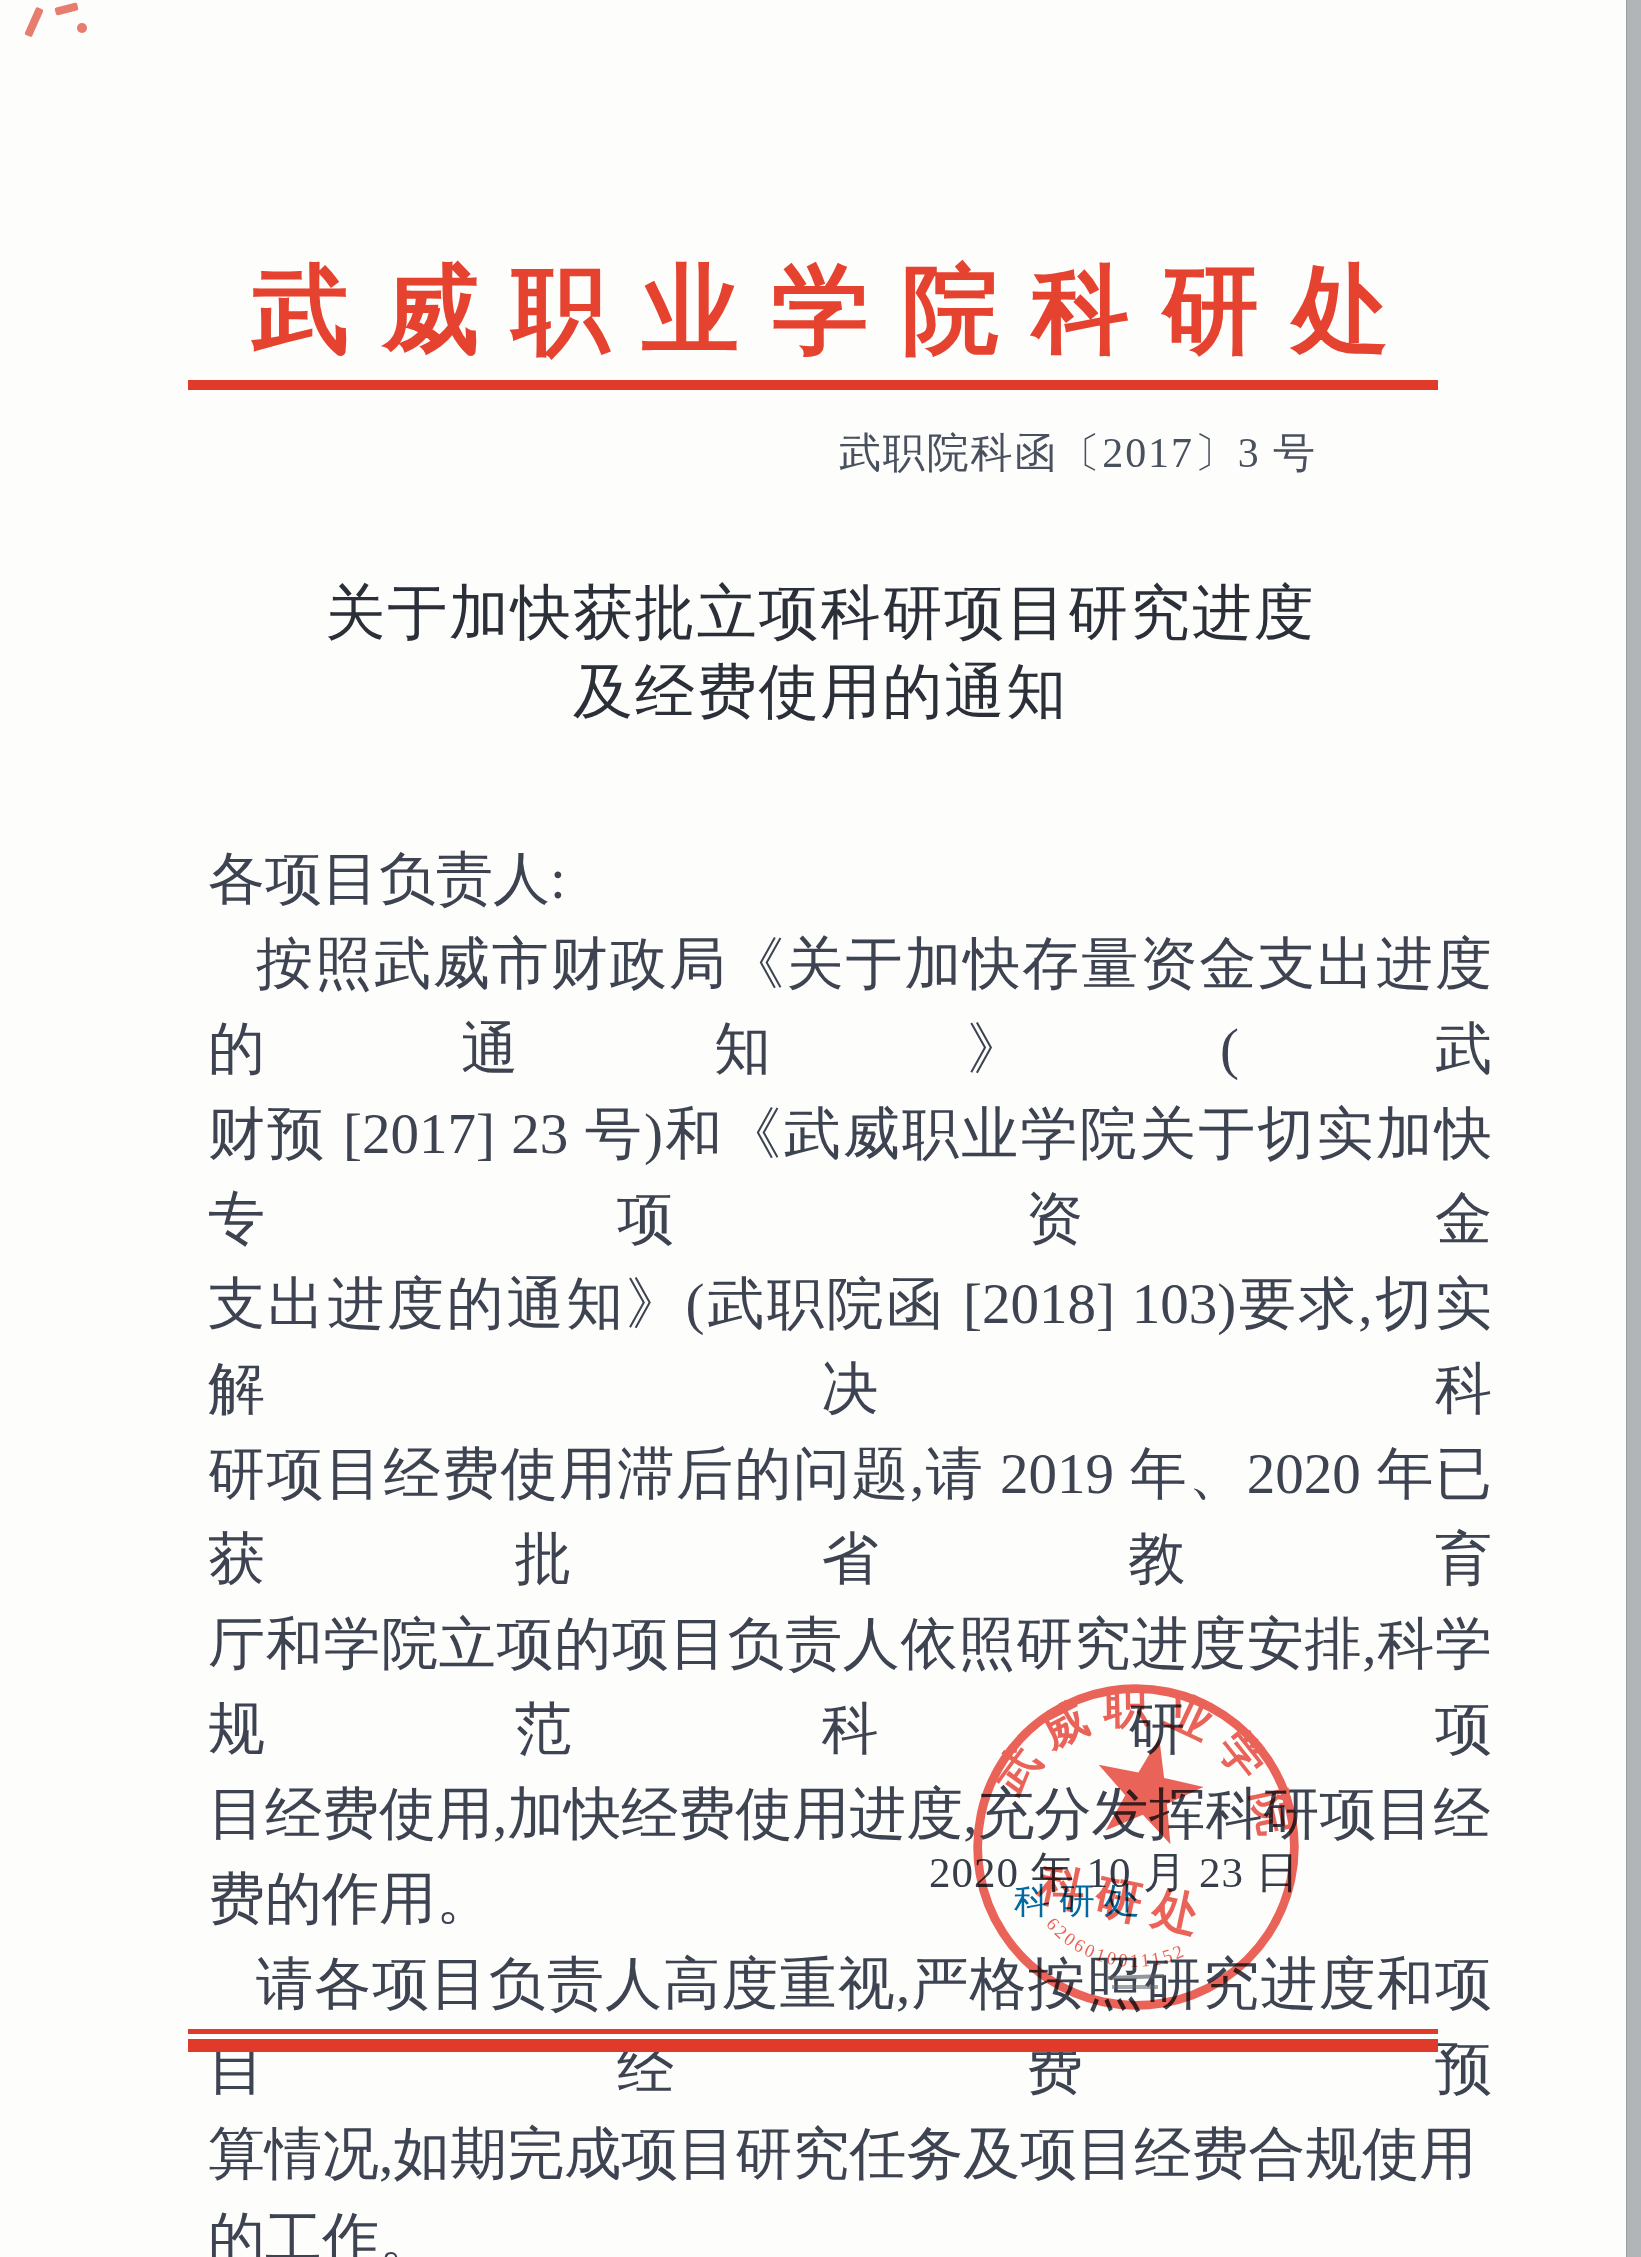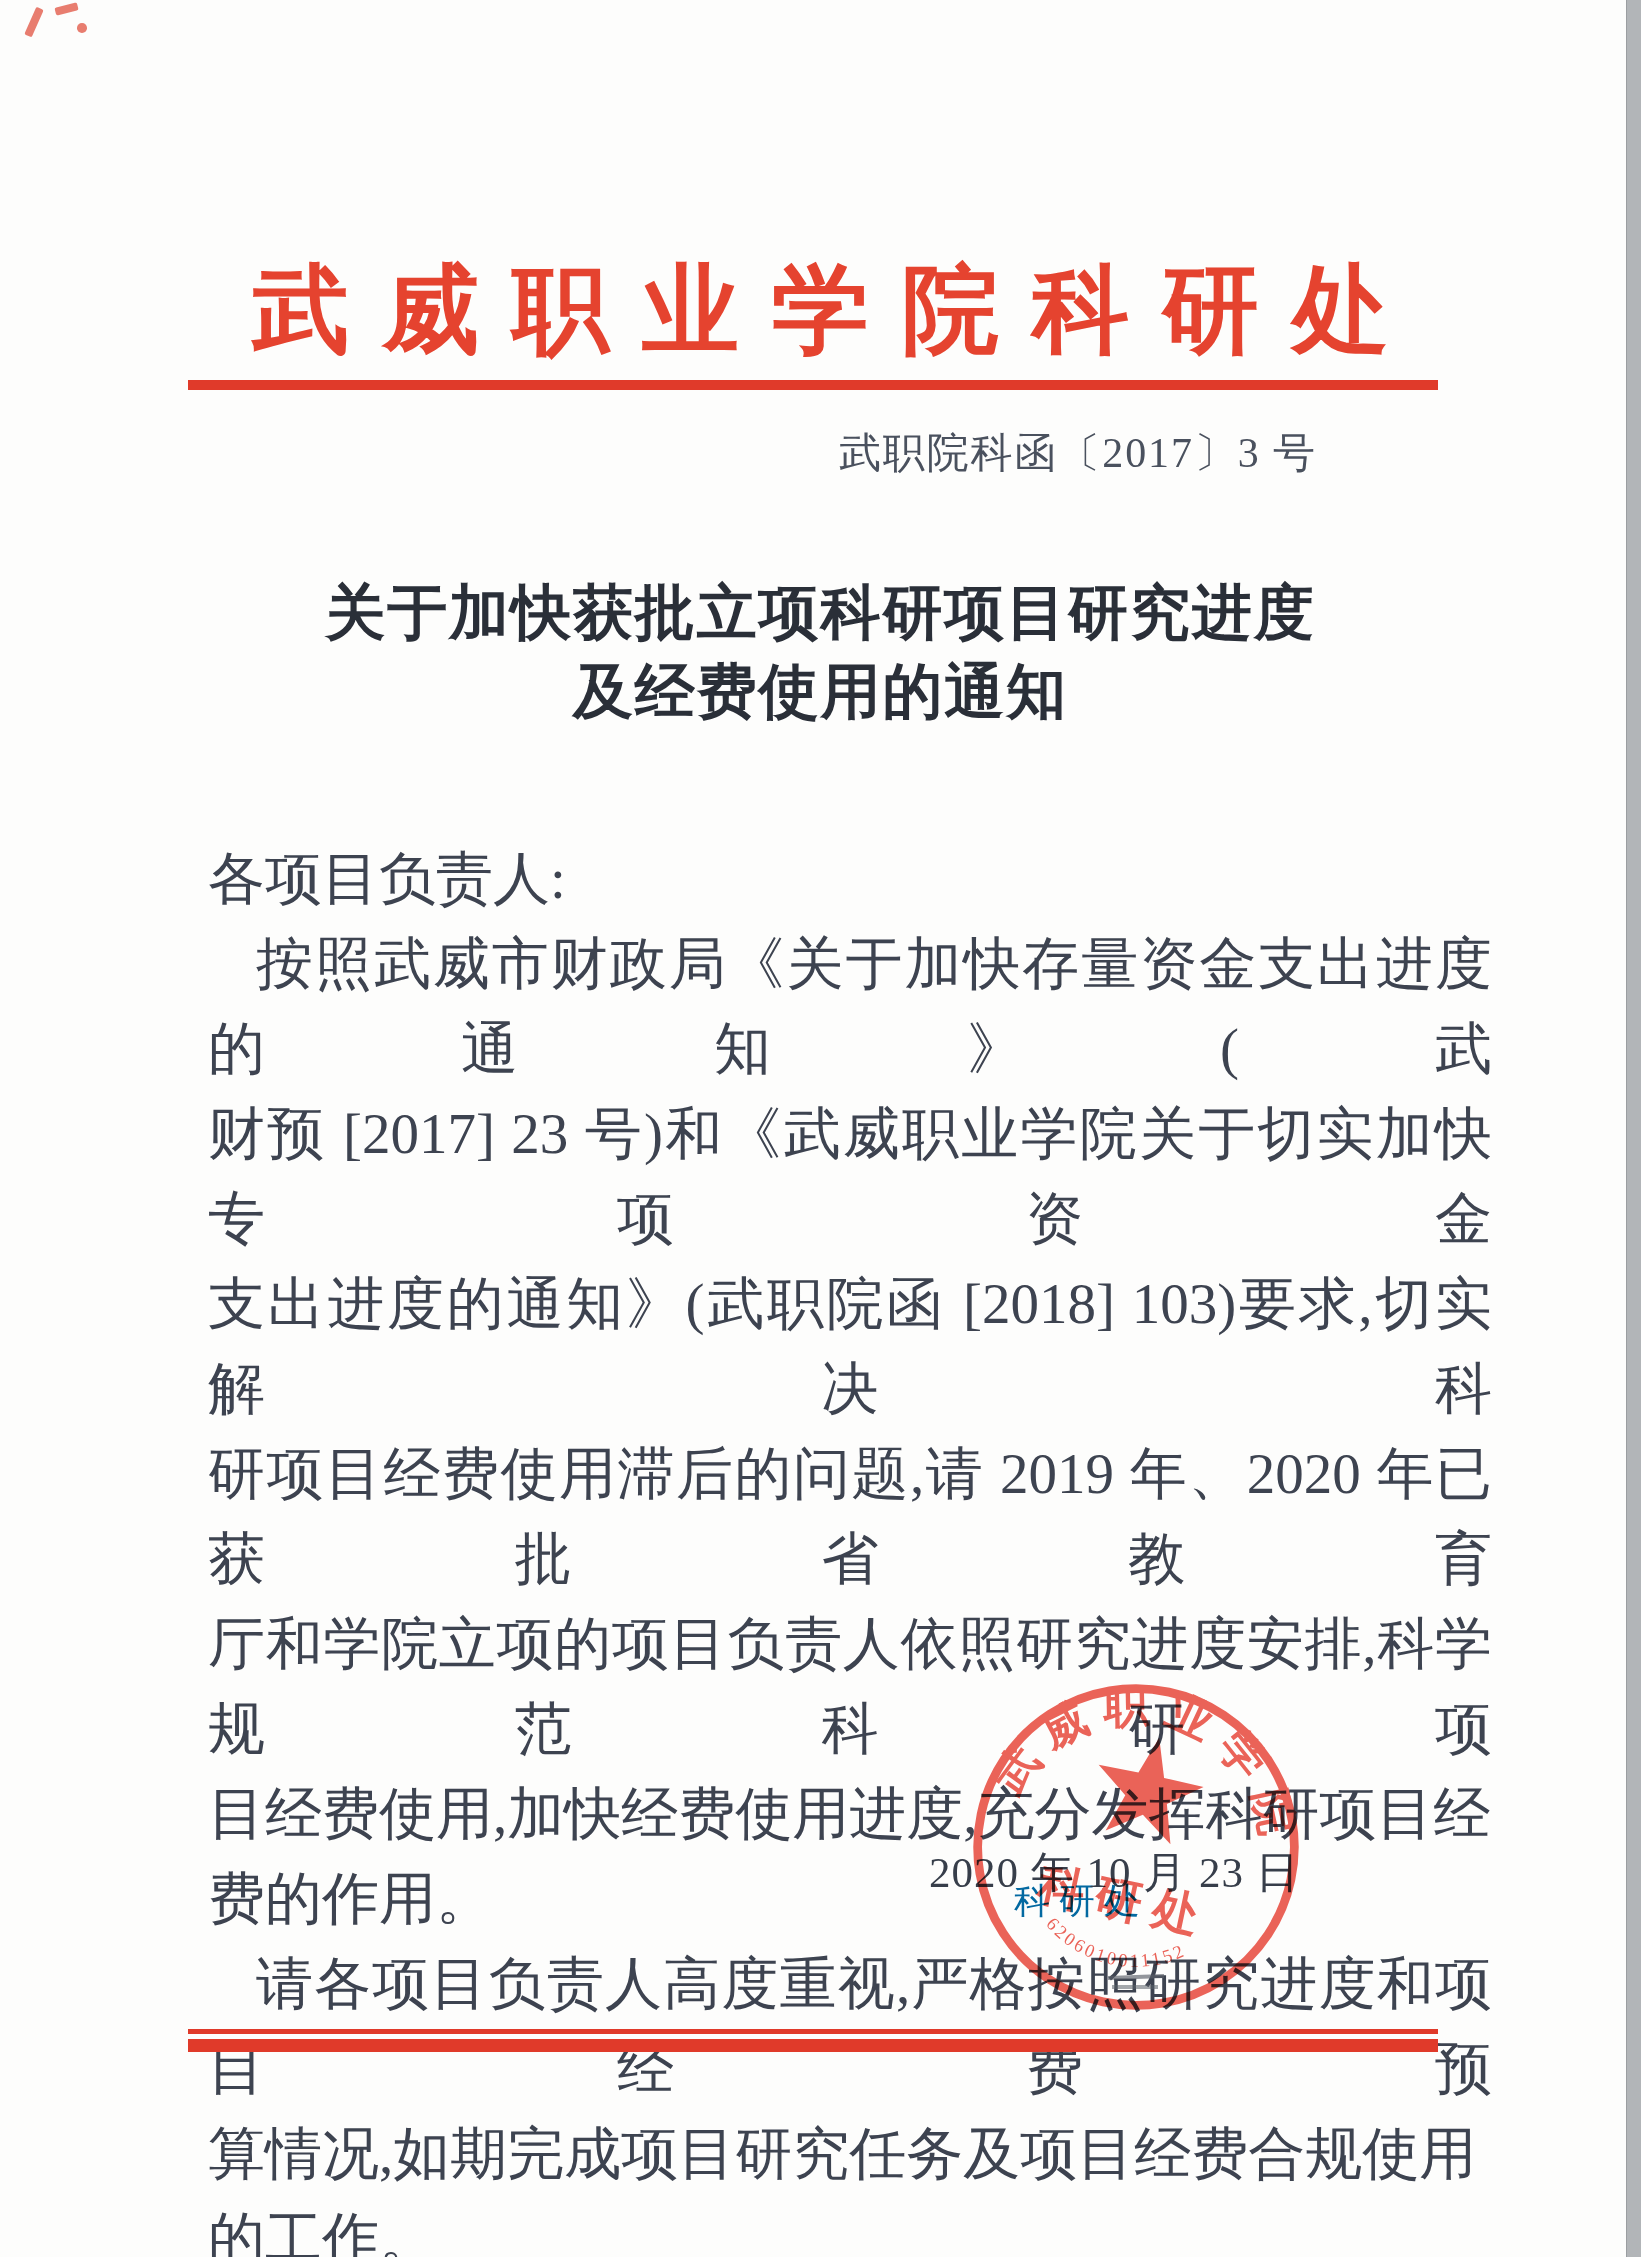--- a/index.html
+++ b/index.html
@@ -33,21 +33,21 @@
     background:#e03a2a;
   }
   .doc-number{
     position:absolute;left:0;top:428px;width:1317px;
     text-align:right;
     font-size:42px;line-height:50px;letter-spacing:1.9px;
     color:#4a515e;
   }
   .doc-title{
     position:absolute;left:0;top:574px;width:100%;
-    text-align:center;font-weight:bold;
+    text-align:center;font-weight:normal;
     font-size:60px;line-height:79px;letter-spacing:1.9px;
     color:#2a2f38;
   }
   .body-block{
     position:absolute;left:208px;top:836px;width:1284px;
     font-size:57px;line-height:85px;
     color:#3d4350;
   }
   .line{white-space:nowrap;}
   .line.wrapok{white-space:normal;}

